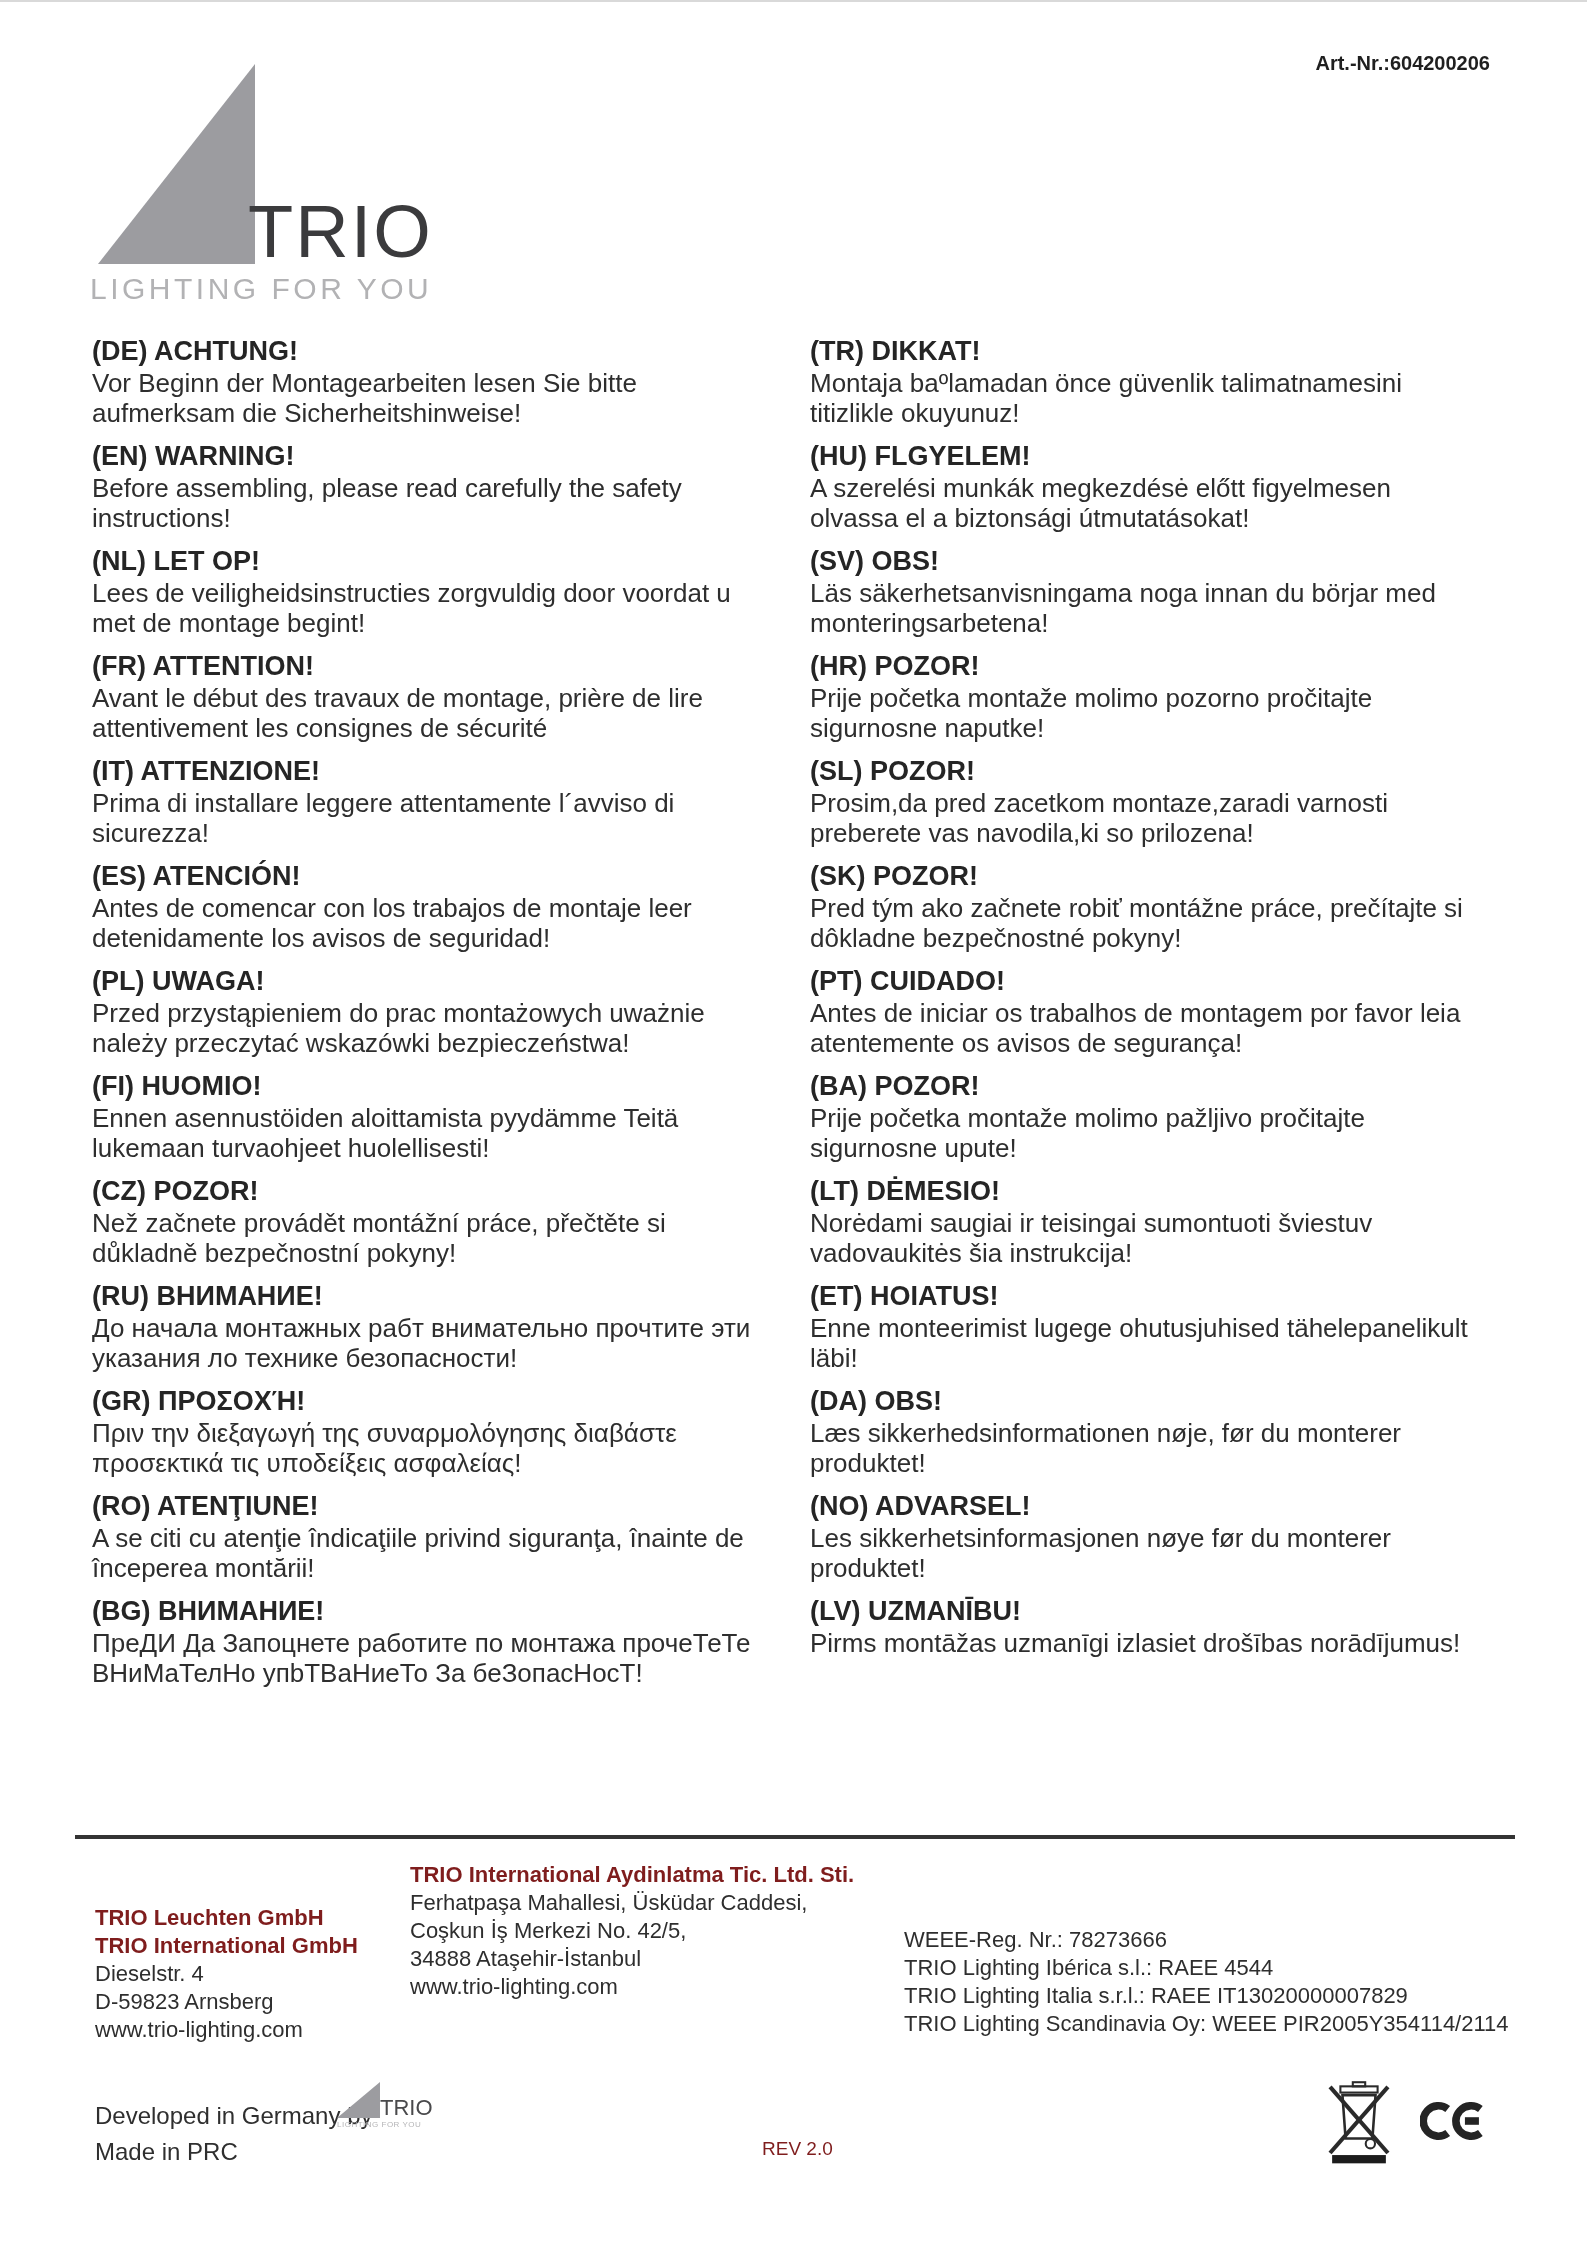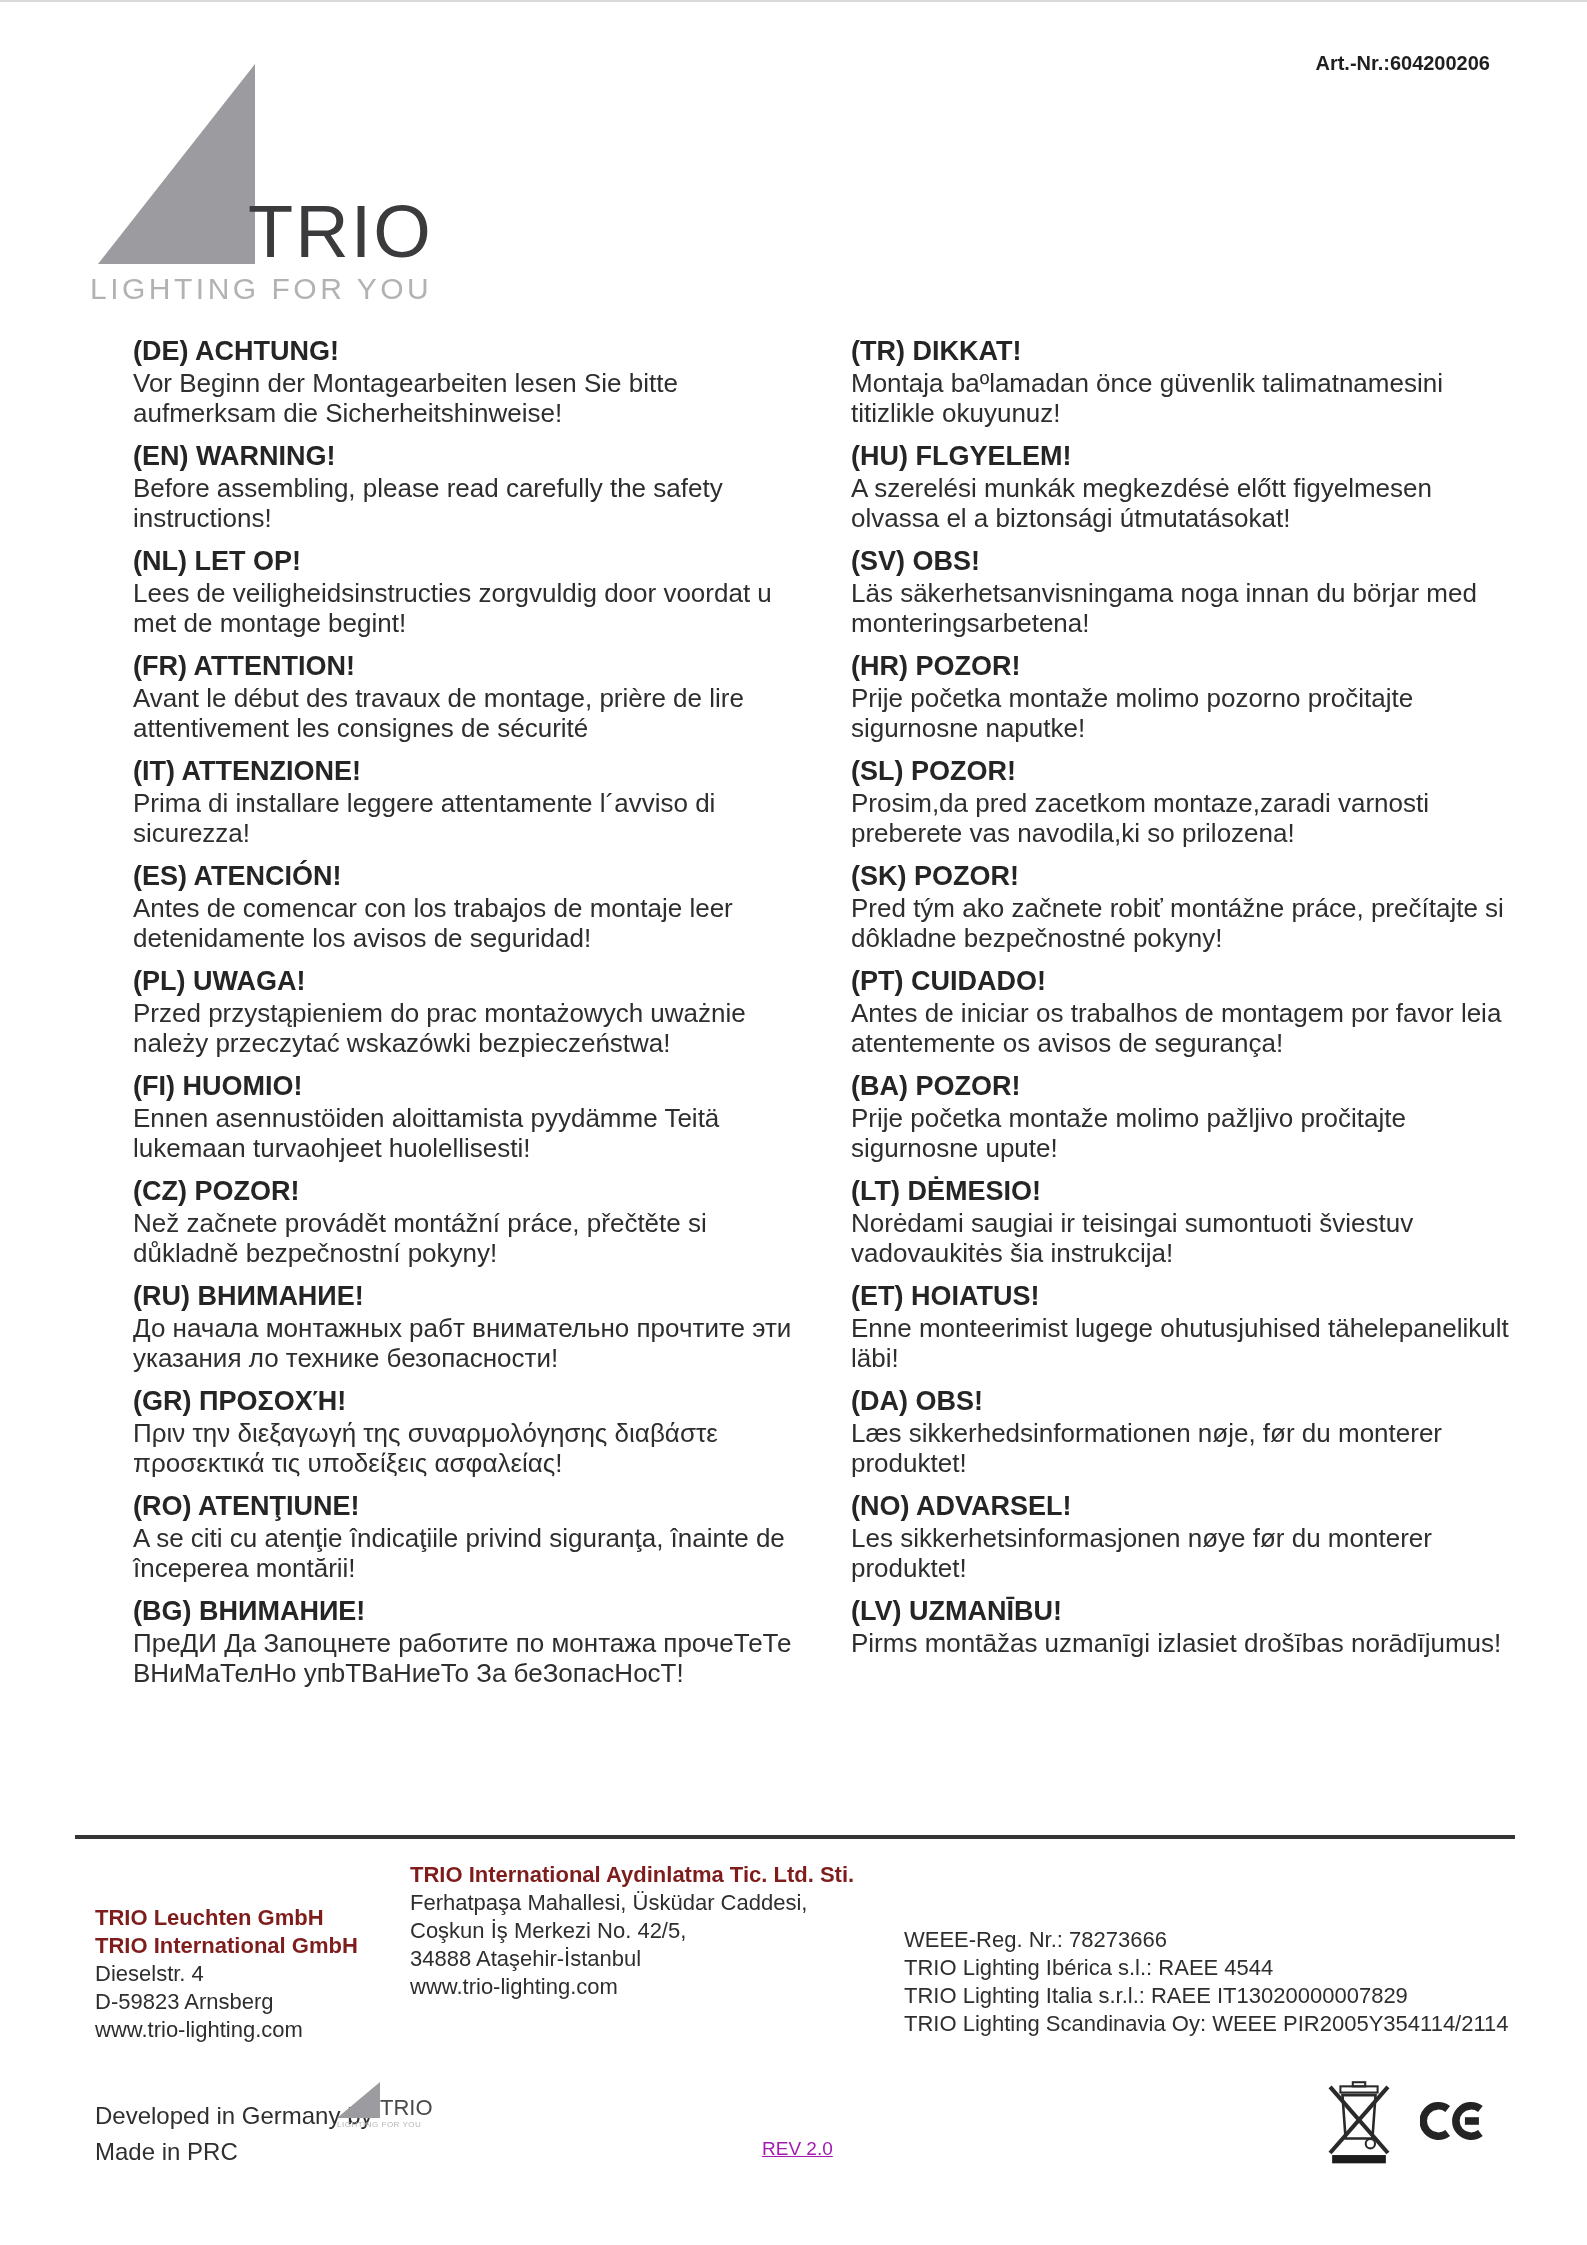--- a/index.html
+++ b/index.html
@@ -13,42 +13,42 @@
   
   .artnr { position:absolute; top:50px; right:97px; font-size:20px; font-weight:bold; color:#1f1f1f; }
   .logo { position:absolute; left:98px; top:58px; width:340px; height:245px; }
   .logo-tri { position:absolute; left:0; top:4px; width:157px; height:200px; background:#9c9ca0;
               -webkit-clip-path:polygon(100% 0,100% 100%,0 100%); clip-path:polygon(100% 0,100% 100%,0 100%); }
   .logo-text { position:absolute; left:150px; top:140px; font-size:74px; line-height:64px;
                font-weight:400; color:#3b3b3d; letter-spacing:2px; }
   .logo-tag { position:absolute; left:-8px; top:212px; font-size:30px; letter-spacing:3.5px;
               color:#b2b2b4; white-space:nowrap; }
   
-  .col { position:absolute; top:332px;margin-left:41px; }
+  .col { position:absolute; top:332px; }
   .col-left  { left:92px;  width:705px; }
   .col-right { left:810px; width:720px; }
   .warn { margin-bottom:11px; }
   .warn-h { font-size:27px; font-weight:bold; line-height:34px; color:#252525; }
   .warn-b { font-size:26px; line-height:30px; white-space:pre-line; color:#2e2e2e; }
   
   .divider { position:absolute; left:75px; top:1833px; width:1440px; height:4px; background:#343434; }
   
   .ft { position:absolute; font-size:22px; line-height:28px; color:#2e2e2e; }
   .ft-1 { left:95px;  top:1902px; }
   .ft-2 { left:410px; top:1859px; }
   .ft-3 { left:904px; top:1924px; }
   .ft-bold { font-weight:bold; color:#7f1d1d; }
   
   .dev { position:absolute; left:95px; top:2096px; font-size:24px; line-height:36px; color:#2f2f2f; }
   .mini-logo { position:absolute; left:337px; top:2080px; width:120px; height:48px; }
   .mini-tri { position:absolute; left:0; top:0; width:43px; height:36px; background:#9c9ca0;
               -webkit-clip-path:polygon(100% 0,100% 100%,0 100%); clip-path:polygon(100% 0,100% 100%,0 100%); }
   .mini-text { position:absolute; left:43px; top:13px; font-size:22px; color:#4a4a4c; }
   .mini-tag { position:absolute; left:0; top:38px; font-size:8px; letter-spacing:0.5px; color:#b5b5b7; white-space:nowrap; }
-  .rev { position:absolute; left:762px; top:2136px; font-size:19px; color:#a21caf;text-decoration:underline; }
+  .rev { position:absolute; left:762px; top:2136px; font-size:19px; color:#7f1d1d; }
   .weee { position:absolute; left:1328px; top:2078px; width:62px; height:84px; }
   .ce { position:absolute; left:1420px; top:2092px; width:70px; height:54px; }
 </style>
 </head>
 <body>
 
 <div class="artnr">Art.-Nr.:604200206</div>
 
 <div class="logo">
   <div class="logo-tri"></div>

